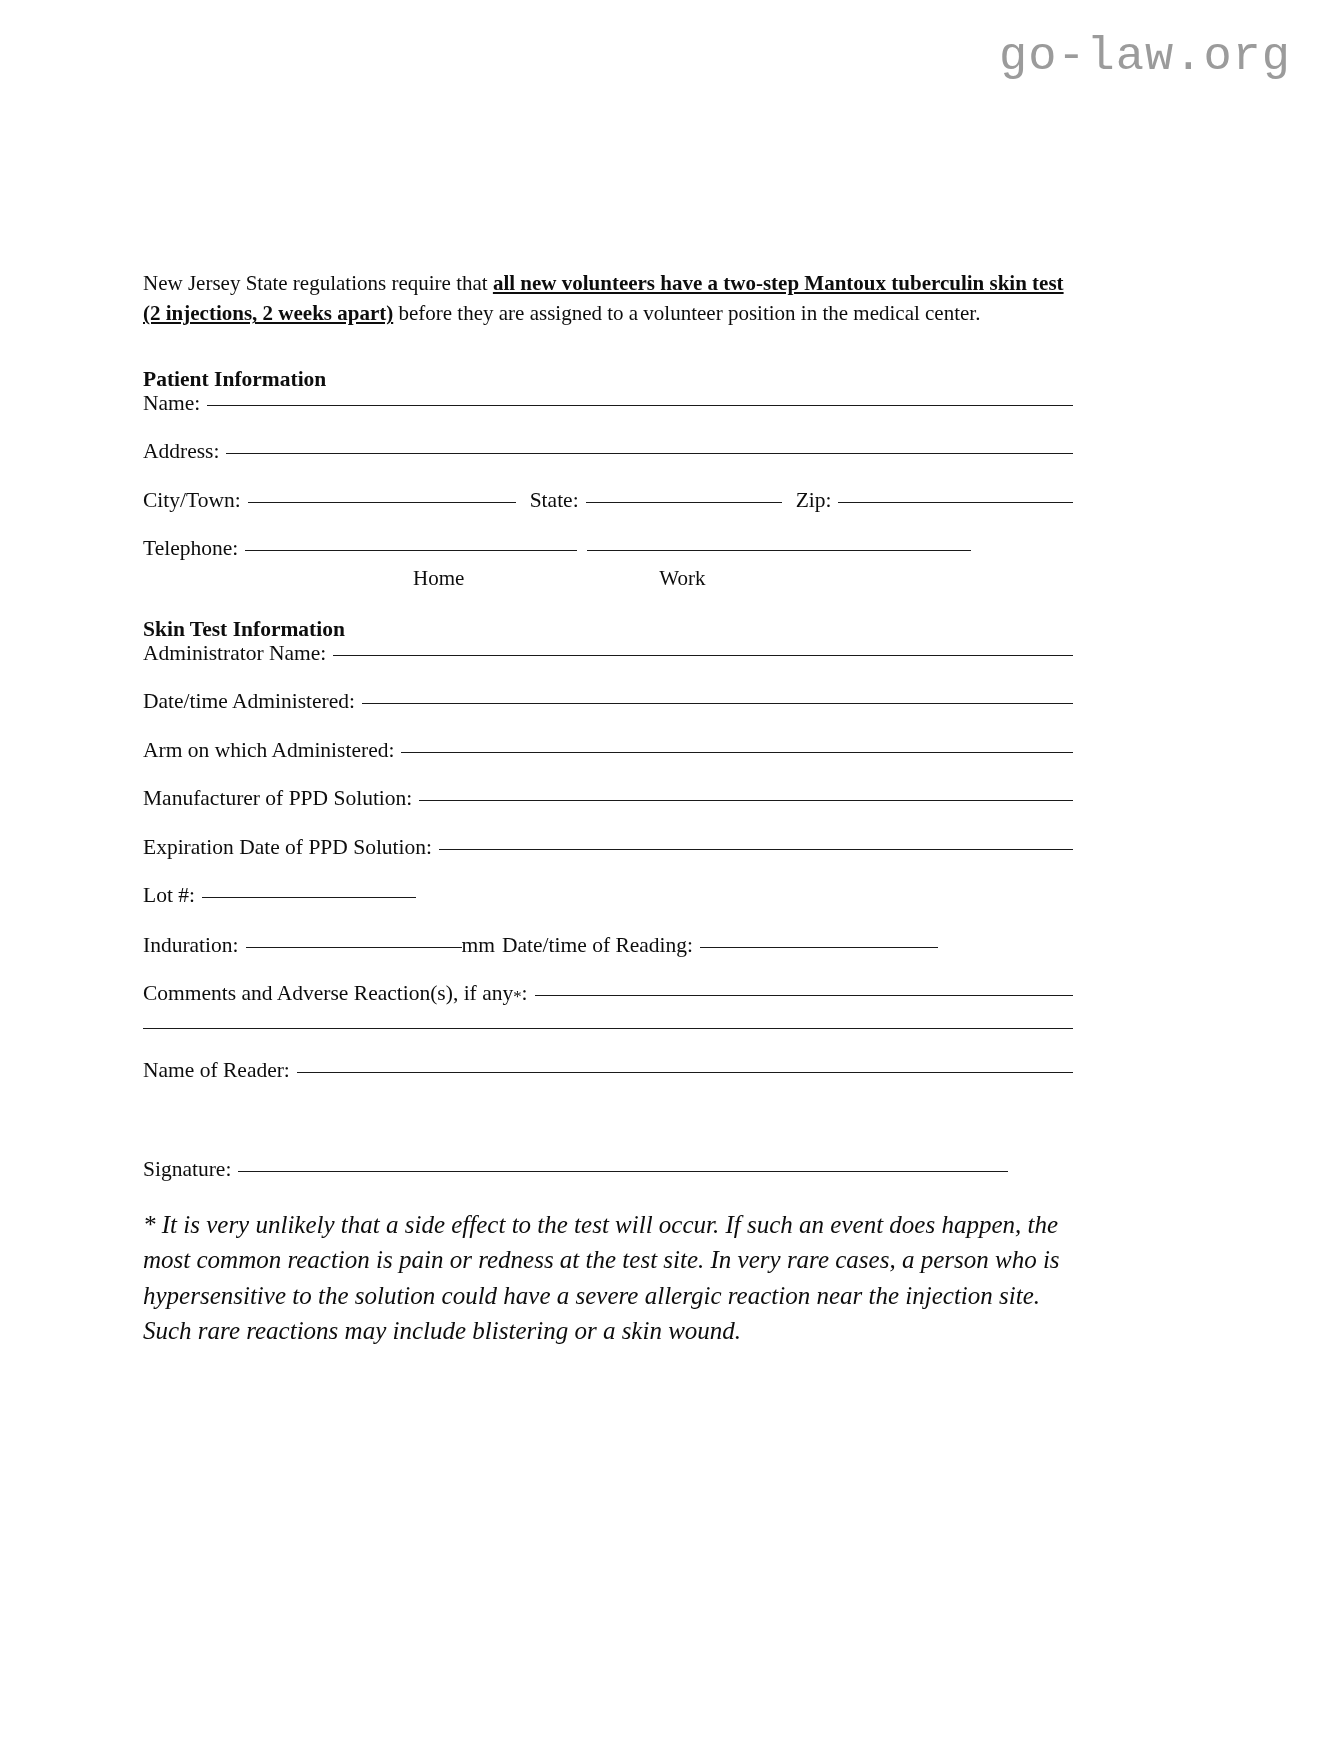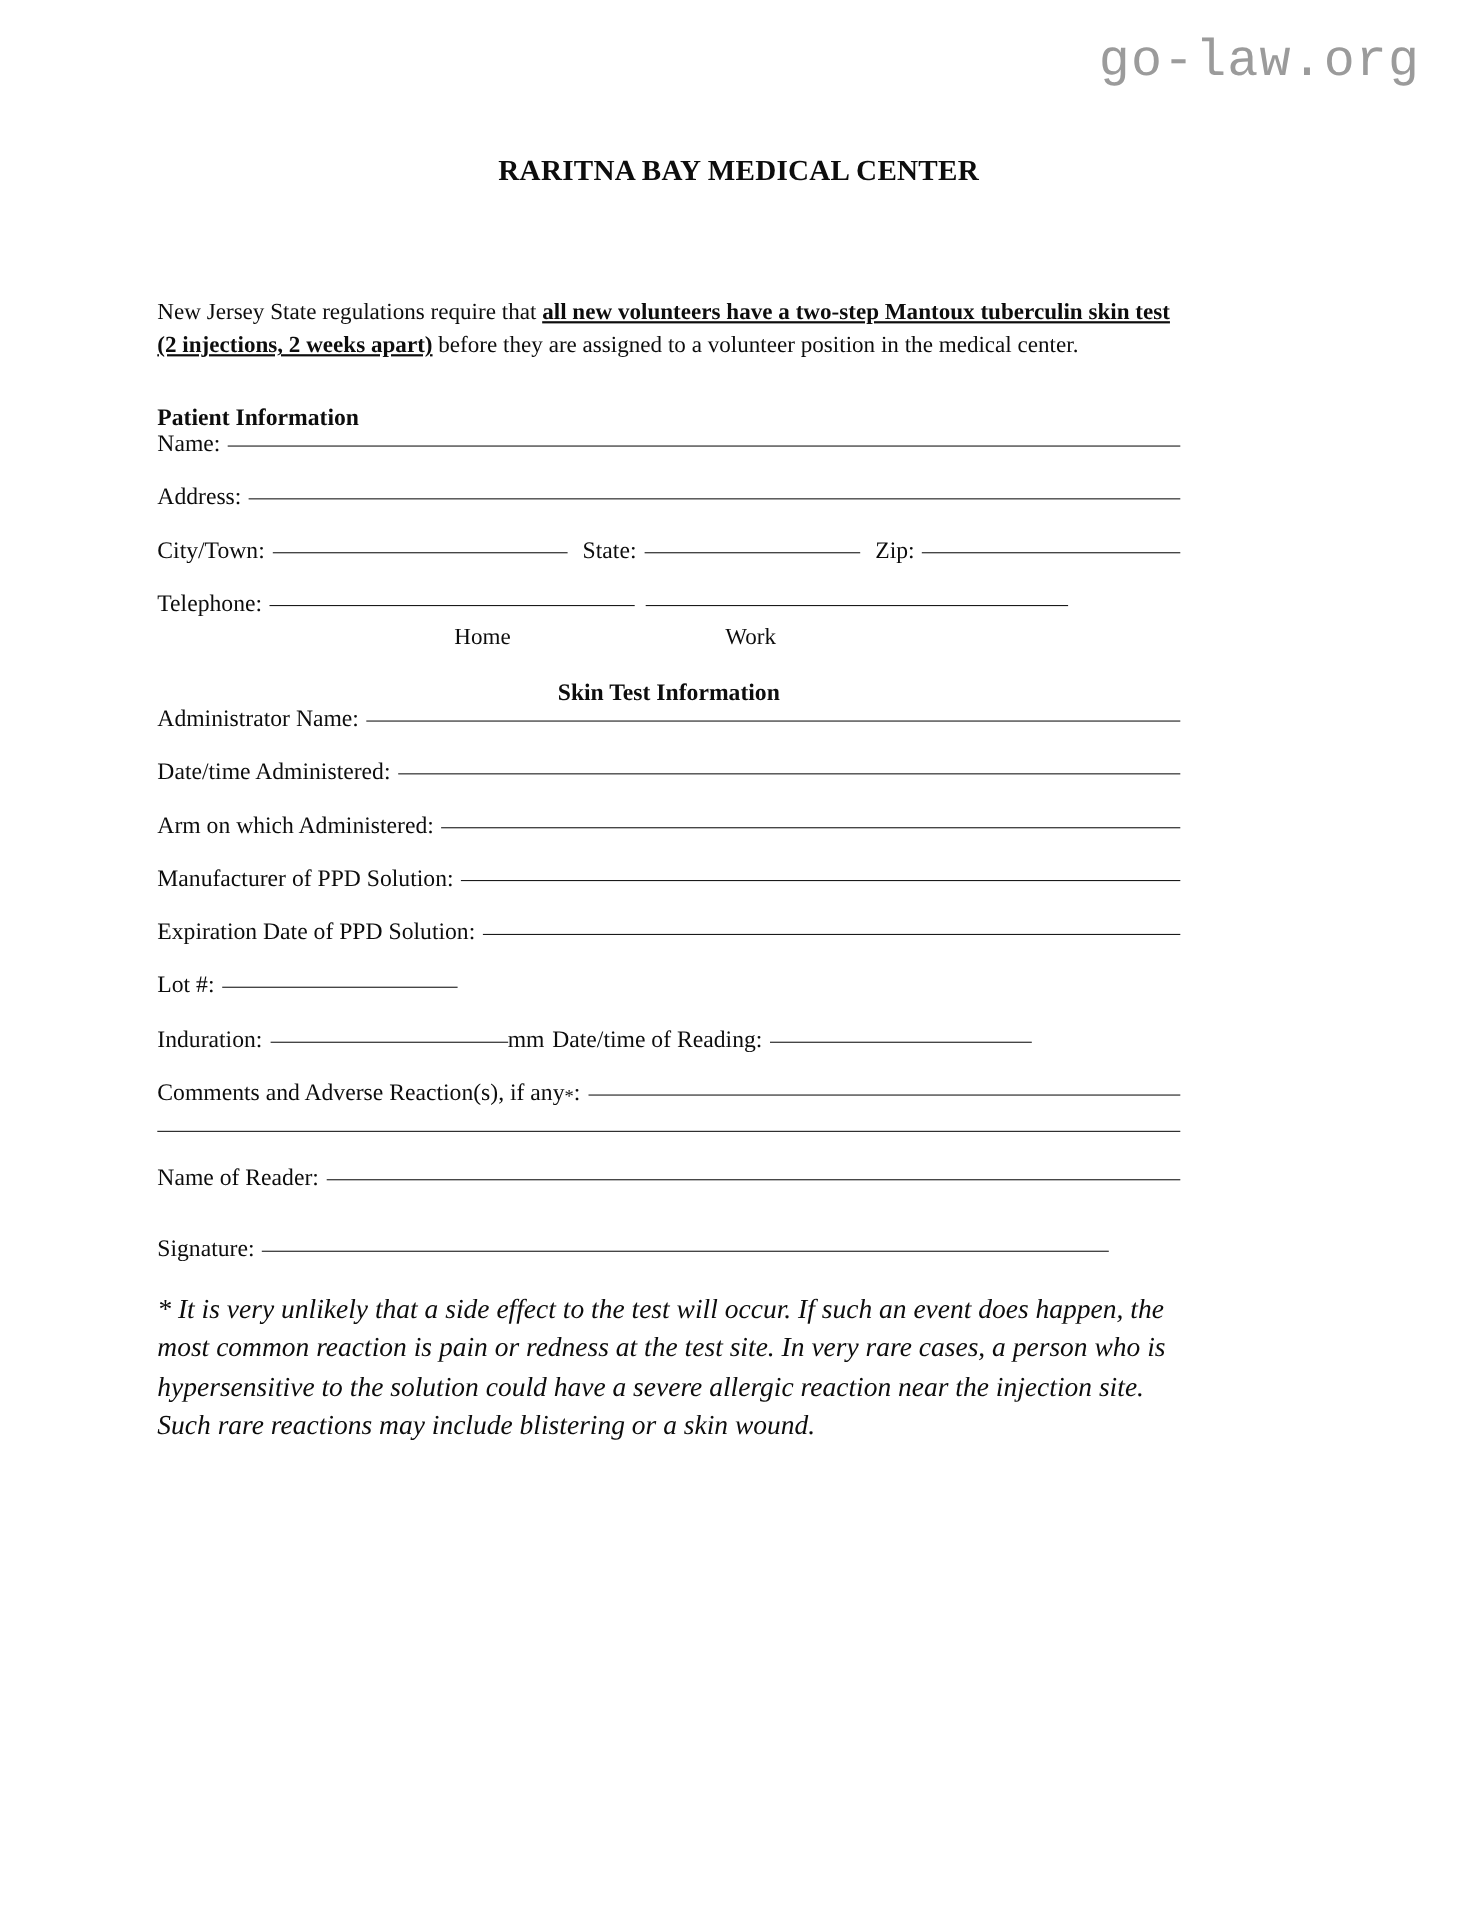--- a/index.html
+++ b/index.html
@@ -123,21 +123,20 @@
   .sup { font-size: 0.78em; vertical-align: baseline; position: relative; top: 2px; }
 </style>
 </head>
 <body>
 
 <div class="page">
 
   <div class="watermark">go-law.org</div>
 
   <div class="doc-header">
-    <div class="line1">RARITNA BAY MEDICAL CENTER</div>
   </div>
 
   <div class="body-block">
 
 
     <p class="intro"><span>New Jersey State regulations require that </span><span class="emph">all new volunteers have a two-step Mantoux tuberculin skin test (2 injections, 2 weeks apart)</span><span> before they are assigned to a volunteer position in the medical center.</span></p>
 
     <div class="section-head">Patient Information</div>
 
     <div class="row">
@@ -168,21 +167,21 @@
       <span class="rule" style="flex:0 0 384px;"></span>
     </div>
 
     <div class="sub-row">
       <span style="flex:0 0 270px;"></span>
       <span>Home</span>
       <span style="flex:0 0 195px;"></span>
       <span>Work</span>
     </div>
 
-    <div class="section-head" style="margin-top:24px;text-align:center;">Skin Test Information</div>
+    <div class="section-head" style="margin-top:24px;">Skin Test Information</div>
 
     <div class="row">
       <span class="lbl">Administrator Name:</span>
       <span class="rule grow"></span>
     </div>
 
     <div class="row">
       <span class="lbl">Date/time Administered:</span>
       <span class="rule grow"></span>
     </div>
@@ -218,21 +217,21 @@
 
     <div class="row" style="margin-bottom:0;">
       <span class="lbl"><span>Comments and Adverse Reaction(s), if any</span><span class="sup">*</span>:</span>
       <span class="rule grow"></span>
     </div>
 
     <div class="row" style="margin-bottom:27px;margin-top:27px;">
       <span class="rule grow"></span>
     </div>
 
-    <div class="row" style="margin-bottom:44px;text-align:center;">
+    <div class="row" style="margin-bottom:78px;text-align:center;">
       <span class="lbl">Name of Reader:</span>
       <span class="rule grow"></span>
     </div>
 
     <div class="row" style="margin-bottom:0;">
       <span class="lbl">Signature:</span>
       <span class="rule" style="flex:0 0 770px;"></span>
     </div>
 
     <div class="footnote"><span>*</span><span> It is very unlikely that a side effect to the test will occur.  If such an event does happen, the most common reaction is pain or redness at the test site.  In very rare cases, a person who is hypersensitive to the solution could have a severe allergic reaction near the injection site.  Such rare reactions may include blistering or a skin wound.</span></div>

